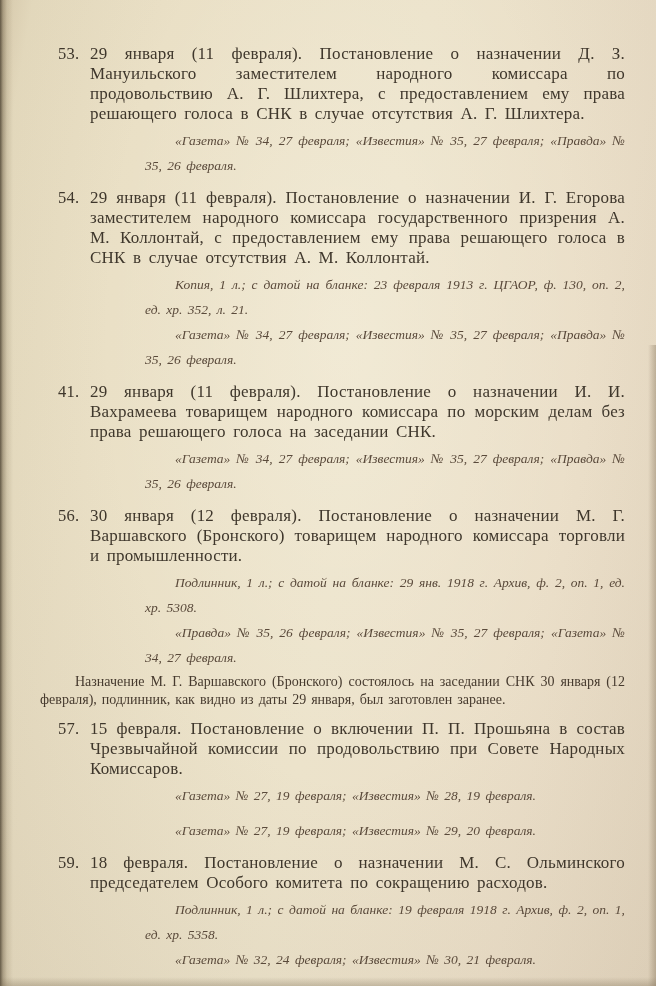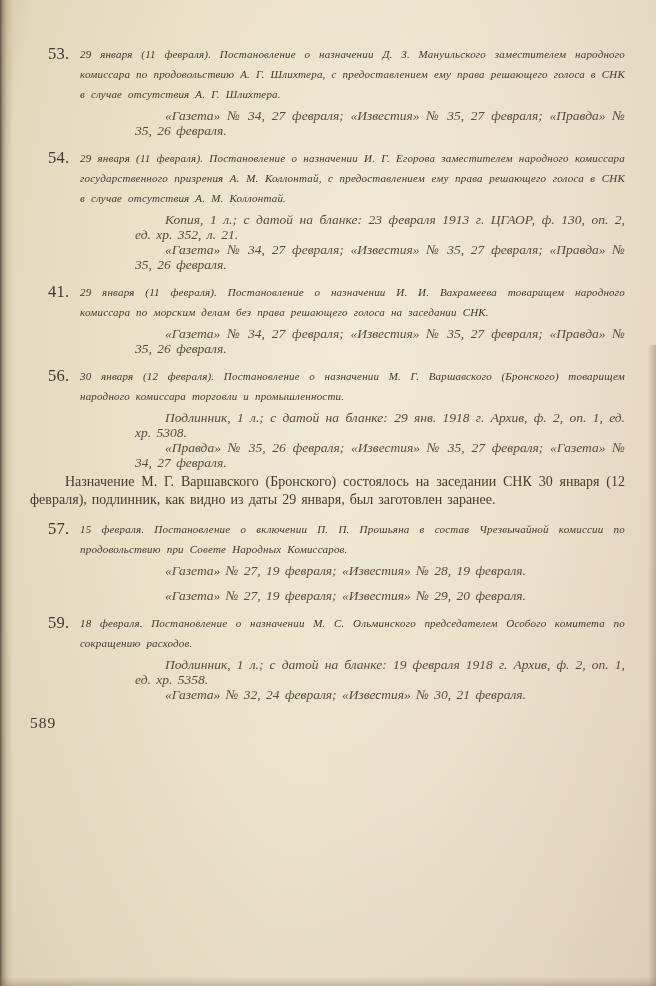--- a/index.html
+++ b/index.html
@@ -30,41 +30,41 @@
   .edge-right {
     position: absolute; right: 0; top: 35%; bottom: 0; width: 8px; pointer-events: none;
     background: linear-gradient(to left, rgba(125,108,84,0.40), rgba(0,0,0,0));
   }
   .edge-bottom {
     position: absolute; left: 0; right: 0; bottom: 0; height: 9px; pointer-events: none;
     background: linear-gradient(to top, rgba(110,96,72,0.30), rgba(0,0,0,0));
   }
   .content {
     position: absolute; inset: 0;
-    padding: 44px 31px 0 30px;
+    padding: 44px 31px 0 40px;
     color: #3f372c;
   }
   .entry { margin: 0 0 10px 18px; }
   .entry-row { display: flex; }
   .num {
     flex: 0 0 32px;
     font-size: 16.5px; line-height: 20px;
     letter-spacing: 0.3px;
   }
   .body {
     flex: 1; margin: 0;
-    font-size: 11px; line-height: 20px;
+    font-size: 17px; line-height: 20px;
     text-align: justify;
-    word-spacing: 3px; letter-spacing: 0.2px; font-style: italic;
+    word-spacing: 3px; letter-spacing: 0.2px;
   }
   .citations { margin: 4px 0 0 87px; }
   .cit {
     margin: 0;
     font-style: italic;
-    font-size: 13.5px; line-height: 15px;
+    font-size: 13.5px; line-height: 25px;
     text-align: justify; text-indent: 30px;
     word-spacing: 2px;
     color: #5a4a3b;
   }
   .note {
     margin: 3px 0 1px -18px;
     font-size: 14px; line-height: 18px;
     text-align: justify; text-indent: 35px;
     word-spacing: 1.5px;
     color: #463a2e;

